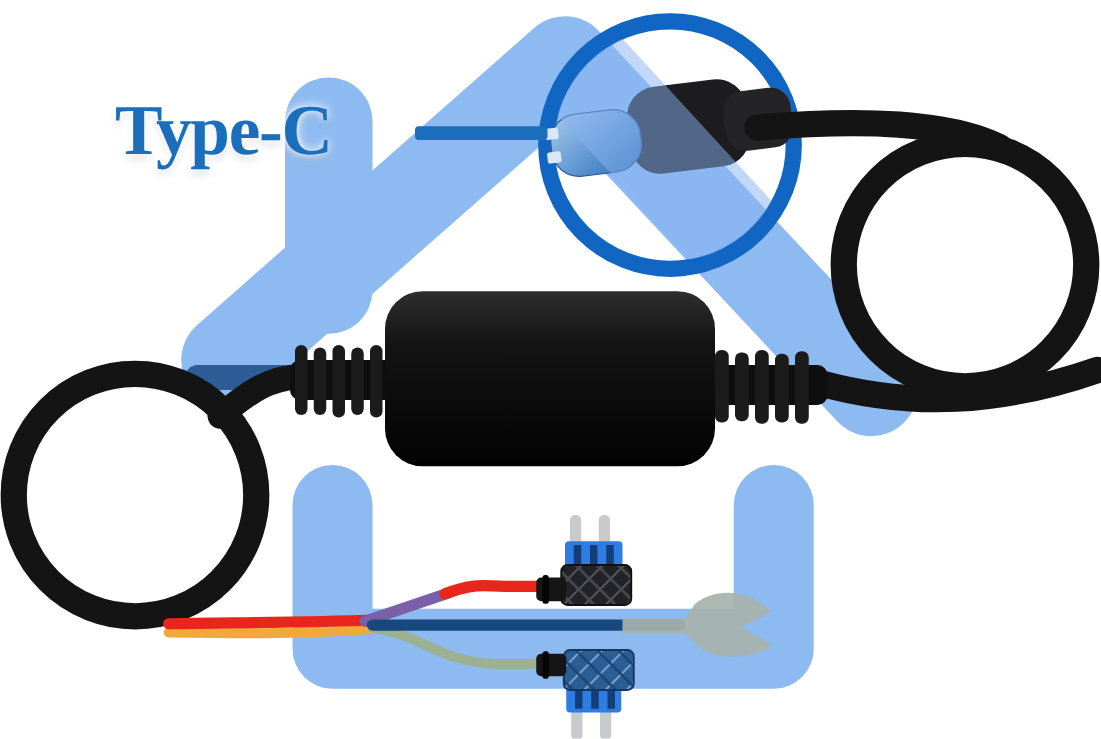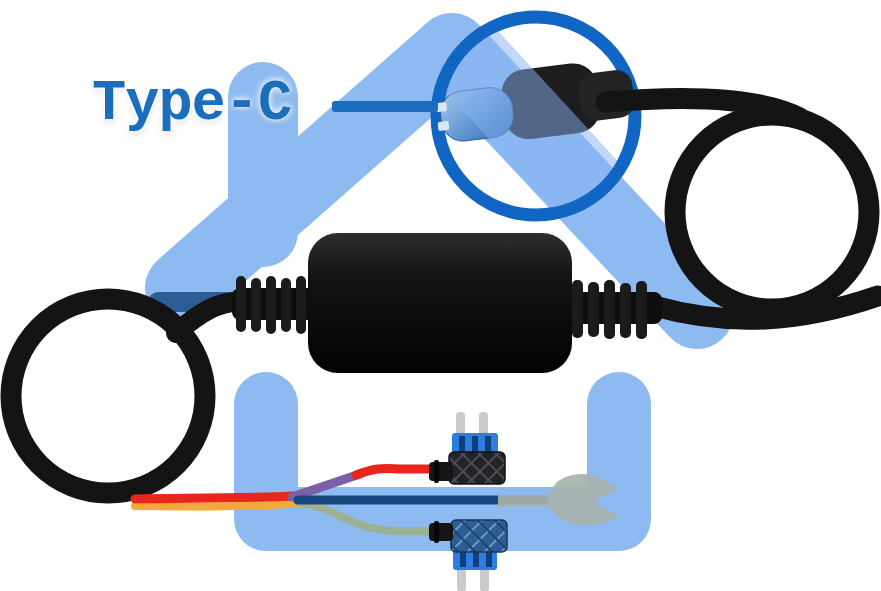--- a/index.html
+++ b/index.html
@@ -3,21 +3,21 @@
 <meta charset="utf-8">
 <style>
   html,body{margin:0;padding:0;background:#ffffff;}
   .stage{
     position:relative;width:881px;height:591px;overflow:hidden;
     background:#ffffff;font-family:"Liberation Sans",sans-serif;
   }
   .stage svg{position:absolute;left:0;top:0;}
   .label{
     position:absolute;left:92px;top:76px;
-    font-family:Liberation Mono, monospace;
+    font-family:Liberation Serif, serif;
     font-size:57px;font-weight:800;letter-spacing:-1px;line-height:1;
     color:#1a6ebc;
     text-shadow:0 0 6px rgba(255,255,255,.95),0 0 10px rgba(255,255,255,.8),0 4px 6px rgba(40,60,90,.18);
   }
   .dash{
     position:absolute;left:332px;top:101px;width:106px;height:11px;
     background:#1a6ebc;border-radius:3px;
   }
 </style>
 </head>

